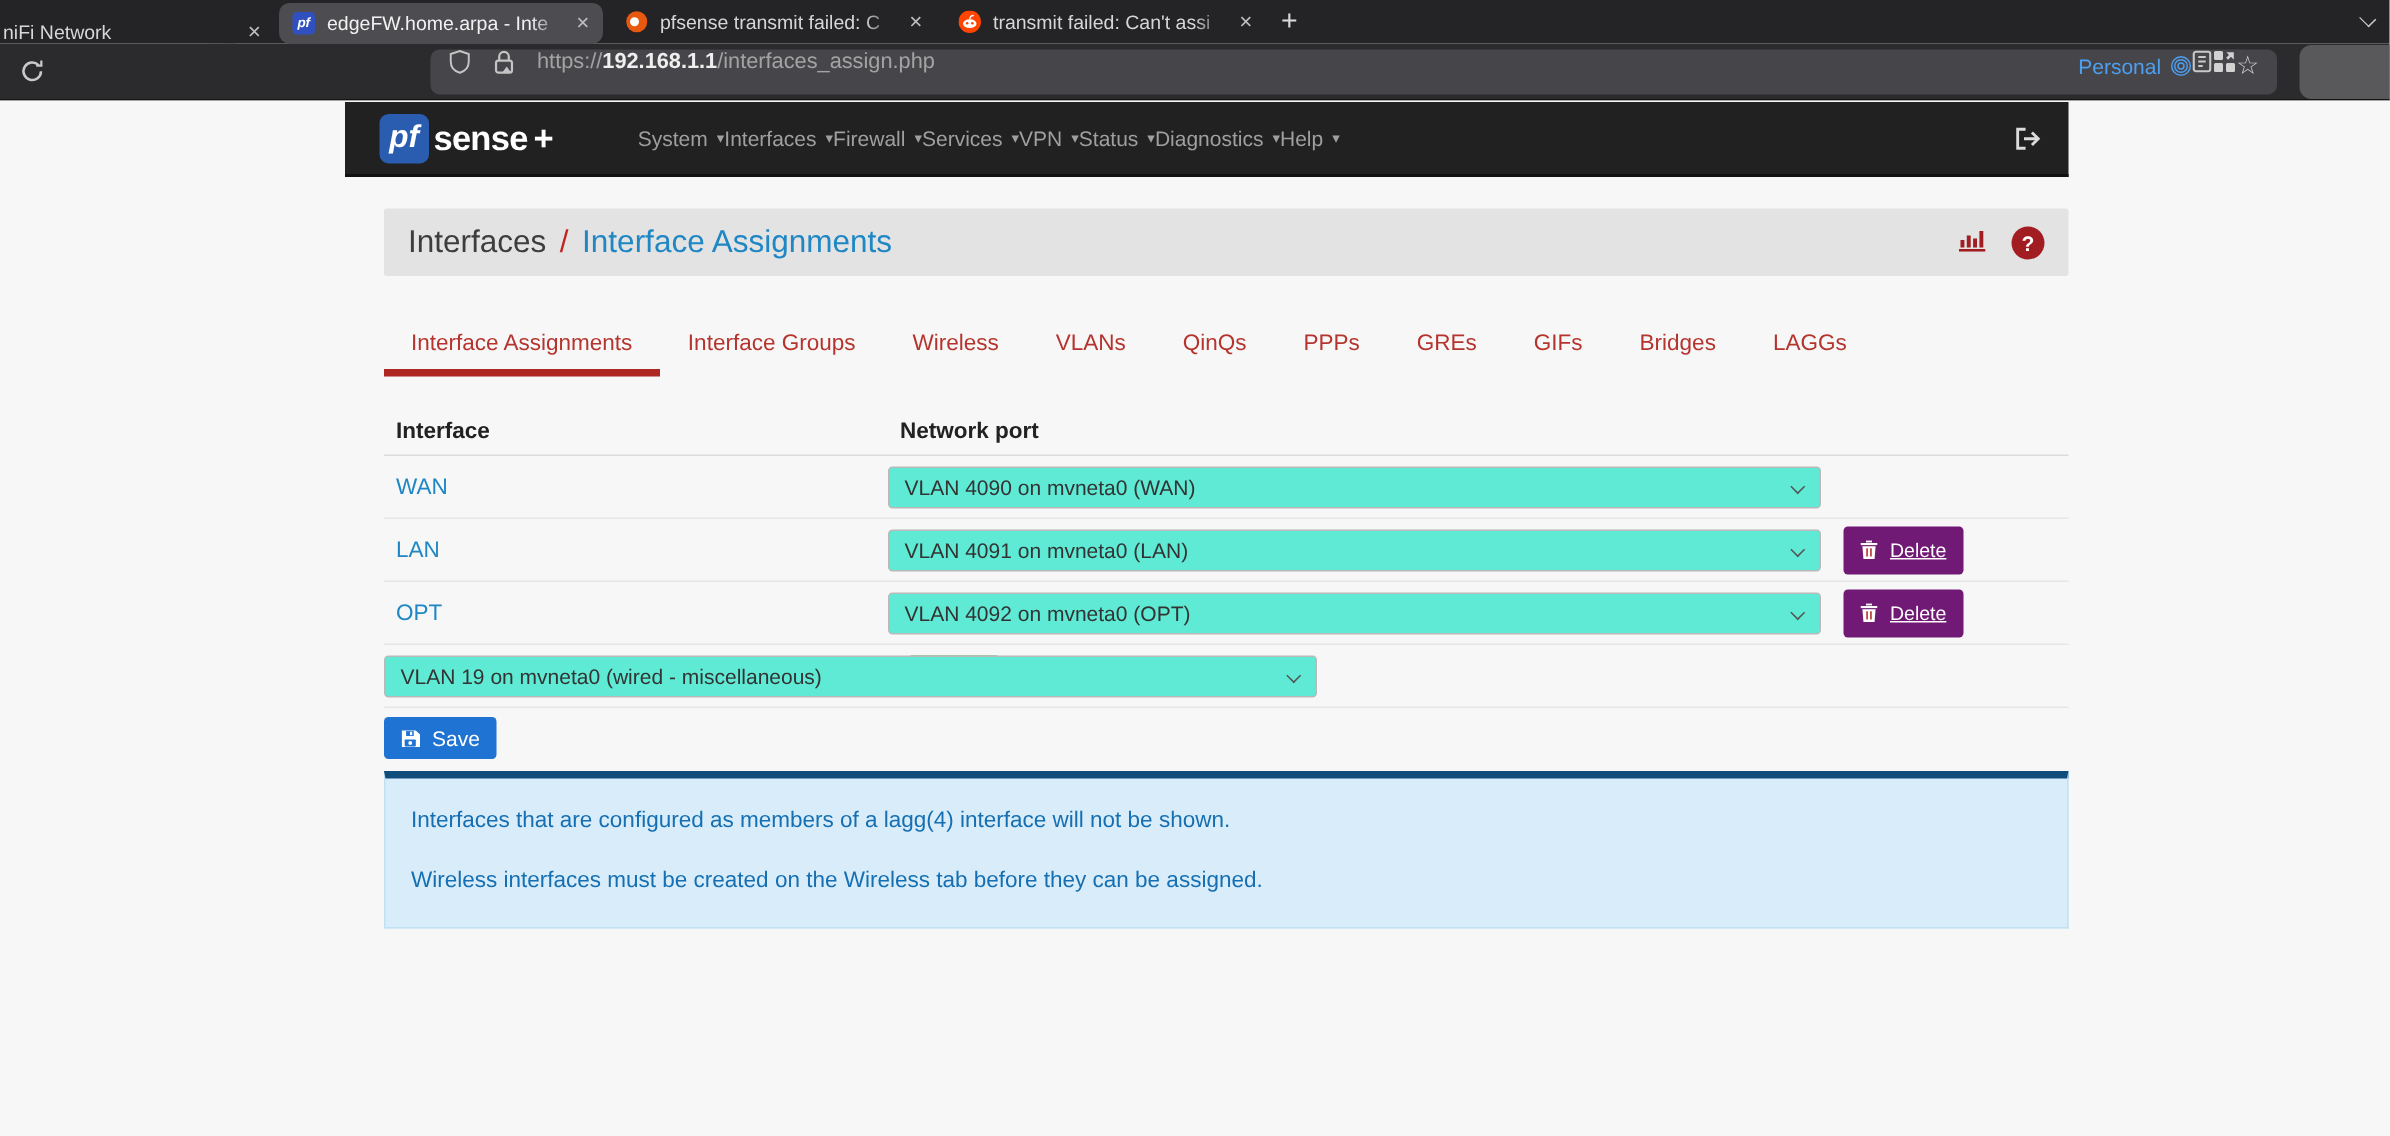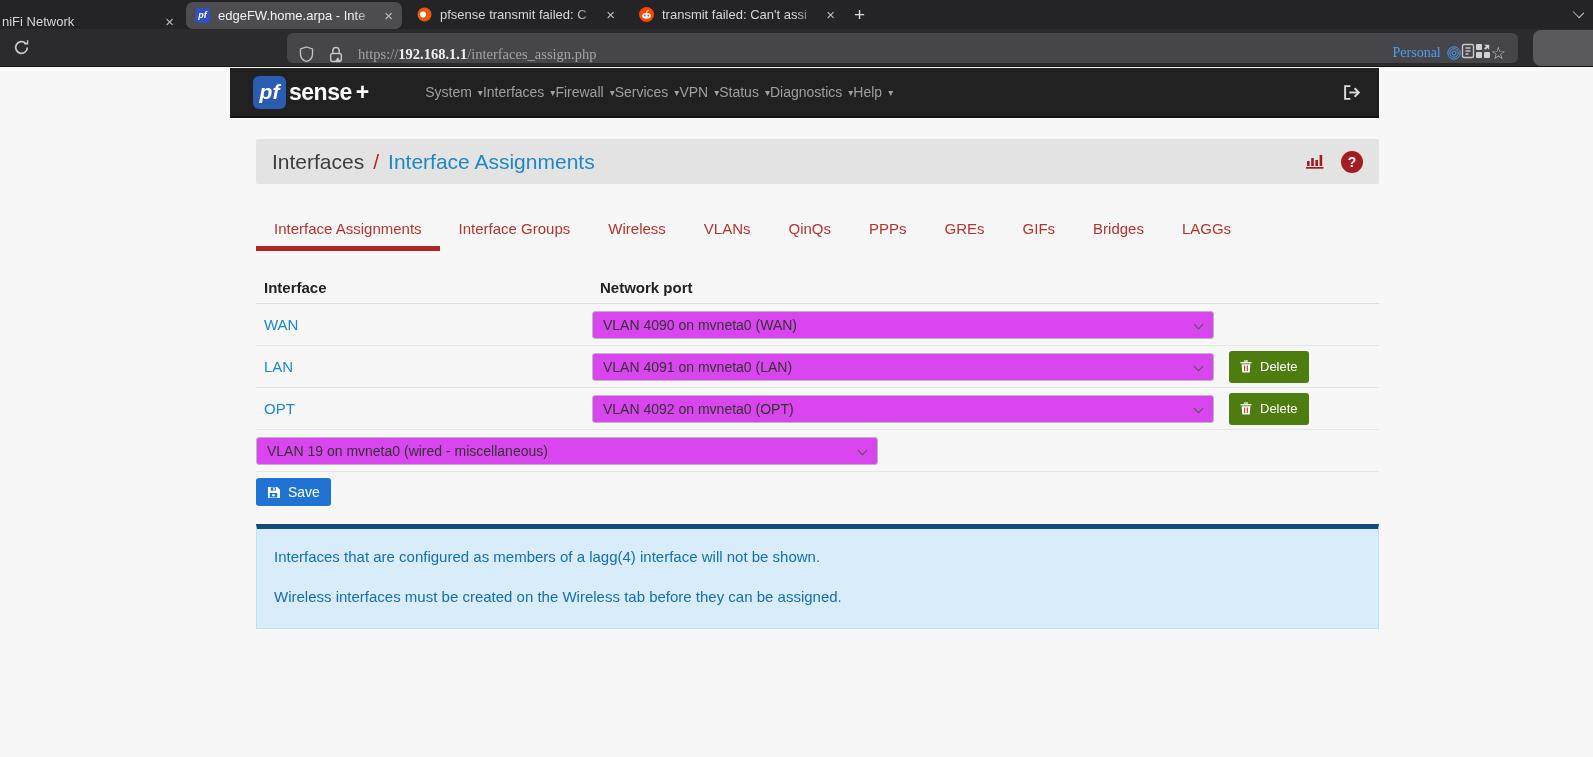--- a/index.html
+++ b/index.html
@@ -17,21 +17,21 @@
     background:linear-gradient(to right, rgba(36,36,38,0), #242426); }
   .btab.active { background:#4d4d51; border-radius:7px; height:27px; margin-top:1px; color:#f1f1f1; }
   .btab.active .title::after { background:linear-gradient(to right, rgba(77,77,81,0), #4d4d51); }
   .btab .close { margin-left:8px; color:#bdbdbd; font-size:15px; line-height:1; flex:0 0 auto; }
   .favicon { width:15px; height:15px; margin-right:8px; flex:0 0 auto; border-radius:3px; position:relative; }
   .fav-pf { background:#3050c0; color:#fff; font-style:italic; font-weight:bold; font-size:9px; display:flex; align-items:center; justify-content:center; }
   .newtab { color:#d9d9d9; font-size:19px; margin-left:10px; }
   .tabs-chevron { position:absolute; right:10px; top:8px; width:9px; height:9px; border-right:1.6px solid #cfcfcf; border-bottom:1.6px solid #cfcfcf; transform:rotate(45deg) scaleY(0.8); }
   .toolbar { height:38px; background:#2b2b2d; position:relative; border-bottom:1px solid #151516; }
   .reload-btn { position:absolute; left:13px; top:10px; }
-  .urlbar { position:absolute; left:287px; top:4px; width:1231px; height:30px; background:#46464a; border-radius:6px; display:flex; align-items:flex-end; padding:0 12px;font-family:Liberation Serif, serif; }
+  .urlbar { position:absolute; left:287px; top:4px; width:1231px; height:30px; background:#46464a; border-radius:6px; display:flex; align-items:flex-start; padding:0 12px; }
   .url-shield { margin-right:15px; display:flex; }
   .url-lock { margin-right:15px; display:flex; }
   .url-text { font-size:14.5px; color:#a3a3a3; white-space:nowrap; }
   .url-text .host { color:#efefef; font-weight:bold; }
   .url-right { margin-left:auto; display:flex; align-items:center; }
   .profile-label { color:#4d9ff0; font-size:14px; display:flex; align-items:center; gap:6px; }
   .star-glyph { color:#cfcfcf; font-size:17px; line-height:1; }
   .toolbar-end-block { position:absolute; right:0; top:1px; width:60px; height:36px; background:#59595c; border-radius:8px 0 0 8px; }
   
   .page { position:relative; width:1593px; height:690px; background:#f7f7f7; }
@@ -54,29 +54,29 @@
   .tabs-nav { margin-top:27px; display:flex; height:40px; }
   .ptab { padding:0 19px; font-size:15px; color:#b5342e; height:35px; display:flex; align-items:center; position:relative; }
   .ptab.first { padding-left:18px; padding-right:18px; }
   .ptab.active::after { content:""; position:absolute; left:0; right:0; bottom:-5px; height:5px; background:#ae2722; }
   .assign-table { margin-top:20px; }
   .t-header { display:grid; grid-template-columns:336px 624px auto; height:33px; align-items:center; border-bottom:1px solid #dcdcdc; }
   .t-header > div { font-weight:bold; font-size:15px; color:#222; padding-left:8px; }
   .t-row { display:grid; grid-template-columns:336px 624px auto; height:42px; align-items:center; border-bottom:1px solid #e6e6e6; }
   .iface-link { color:#1f87c4; font-size:15px; padding-left:8px; }
   .avail-label { font-weight:bold; font-size:15px; color:#222; padding-left:8px; }
-  .sel { width:622px; height:28px; background:#d946ef; border:1px solid #b9b9b9; border-radius:3px; display:flex; align-items:center; padding:0 26px 0 10px; font-size:14px; color:#333; position:relative; }
+  .sel { width:622px; height:28px; background:#5eead4; border:1px solid #b9b9b9; border-radius:3px; display:flex; align-items:center; padding:0 26px 0 10px; font-size:14px; color:#333; position:relative; }
   .sel .chev { position:absolute; right:11px; top:9px; width:7px; height:7px; border-right:1.5px solid #555; border-bottom:1.5px solid #555; transform:rotate(45deg); }
   .btn-cell { padding-left:13px; }
   .btn { display:inline-flex; align-items:center; gap:8px; border:none; border-radius:3px; color:#fff; cursor:default; }
-  .btn-danger { height:27px; padding:16px 11px; background:#4d7c0f; font-size:13px; }
+  .btn-danger { height:27px; padding:16px 11px; background:#701a75; font-size:13px;text-decoration:underline; }
   .btn-success { height:27px; padding:0 11px; background:#43a047; font-size:13px; }
   .btn-success .plus { font-weight:bold; font-size:16px; line-height:1; }
   .btn-primary { height:28px; padding:0 11px; background:#1f73d2; font-size:14px; margin-top:6px; }
-  .info-box { margin-top:18px; background:#d8edf9; border:1px solid #bfe2f2; border-top:5px solid #114d7c; padding:11px 17px 15px; }
+  .info-box { margin-top:8px; background:#d8edf9; border:1px solid #bfe2f2; border-top:5px solid #114d7c; padding:11px 17px 15px; }
   .info-box p { margin:8px 0; font-size:15px; color:#156fb2; }
   .info-box p:first-child { margin-bottom:23px; }
 </style>
 </head>
 <body>
 
 <div class="tabbar">
   <div class="btab" style="width:183px; padding-left:2px;align-items:flex-end;">
     <span class="title">niFi Network</span>
     <span class="close">×</span>

